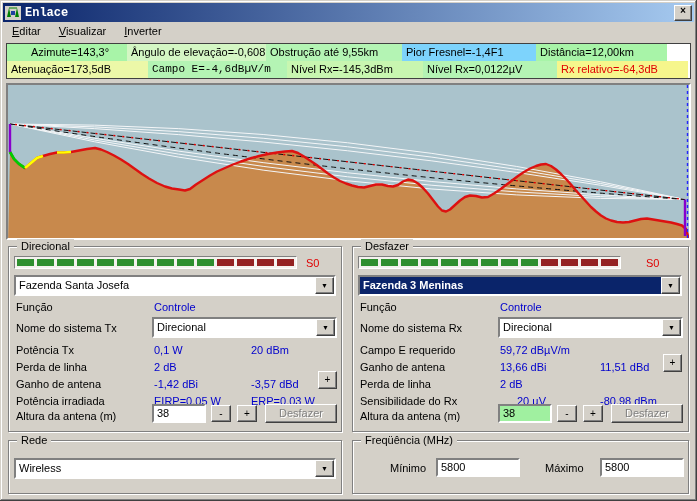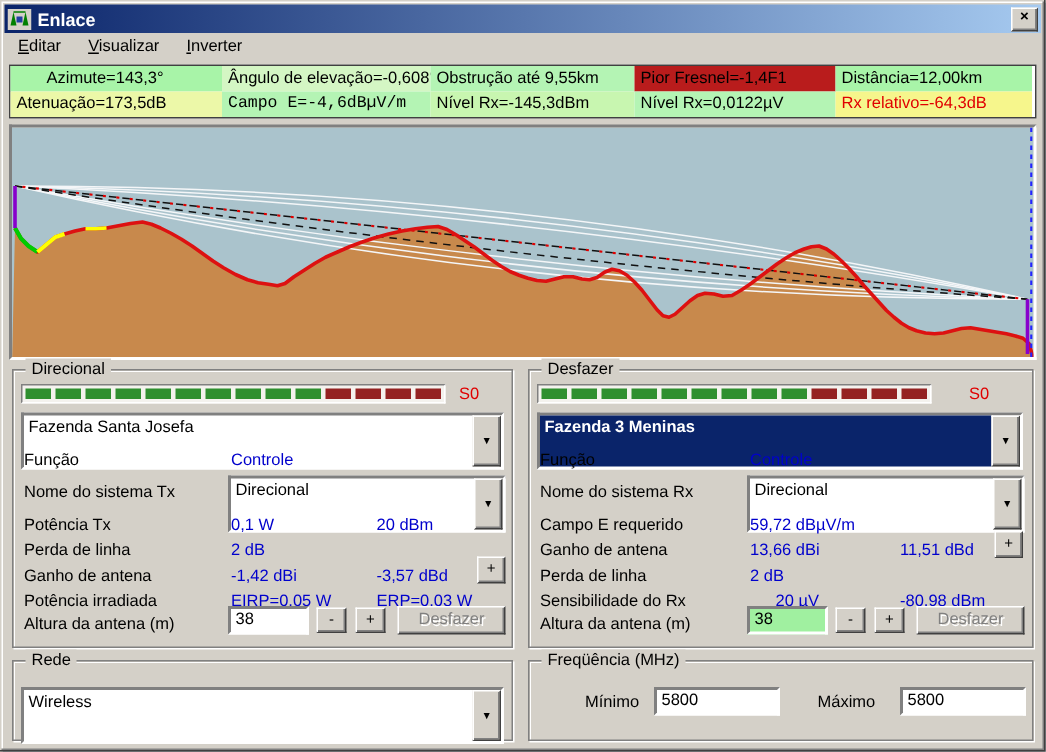--- a/index.html
+++ b/index.html
@@ -4,21 +4,21 @@
 <style>
   html,body{margin:0;padding:0;}
   body{font-family:"Liberation Sans",sans-serif;background:#3a6ea5;}
   .window{
     position:relative;width:697px;height:501px;background:var(--face,#d4d0c8);
     box-shadow: inset -1px -1px 0 #404040, inset 1px 1px 0 #d4d0c8,
                 inset -2px -2px 0 #808080, inset 2px 2px 0 #ffffff;
     overflow:hidden;font-size:11px;color:#000;
   }
   .titlebar{position:absolute;left:3px;top:3px;width:691px;height:19px;
-    display:flex;align-items:center;padding:0 2px;box-sizing:border-box;}
+    display:flex;align-items:center;padding:0 2px;box-sizing:border-box;font-family:Liberation Mono, monospace;}
   .title-text{color:#fff;font-weight:bold;font-size:12px;margin-left:4px;}
   .app-icon{width:16px;height:16px;flex:0 0 16px;}
   .close-btn{margin-left:auto;width:16px;height:14px;background:var(--face);
     border:1px solid;border-color:#fff #404040 #404040 #fff;
     box-shadow:inset -1px -1px 0 #808080, inset 1px 1px 0 #d4d0c8;
     font-size:10px;font-weight:bold;line-height:12px;text-align:center;cursor:default;}
   .menubar{position:absolute;left:3px;top:23px;width:691px;height:18px;
     display:flex;align-items:flex-start;}
   .menu-item{padding:2px 9px;cursor:default;}
   .u{text-decoration:underline;}
@@ -35,21 +35,21 @@
   .group-title{position:absolute;top:-8px;left:8px;background:var(--face);
     padding:0 4px;line-height:14px;}
   .lbl{position:absolute;white-space:nowrap;}
   .val{position:absolute;white-space:nowrap;color:var(--accent,#0000cc);}
   .red-text{color:var(--red,#e00000);}
   .meter{position:absolute;height:13px;background:#f4f2ee;
     border:1px solid;border-color:#808080 #fff #fff #808080;
     box-sizing:border-box;display:flex;align-items:center;padding:2px;}
   .meter .seg{width:17px;height:7px;margin-right:3px;flex:0 0 17px;}
   .meter .seg:last-child{margin-right:0;}
-  .combo{position:absolute;height:38px;background:#fff;
+  .combo{position:absolute;height:21px;background:#fff;
     border:2px solid;border-color:#808080 #fff #fff #808080;
     box-sizing:border-box;display:flex;}
   .combo-text{flex:1;padding:1px 3px;line-height:15px;white-space:nowrap;overflow:hidden;}
   .combo-btn{width:17px;background:var(--face);
     border:1px solid;border-color:#fff #404040 #404040 #fff;
     box-shadow:inset -1px -1px 0 #808080;
     display:flex;align-items:center;justify-content:center;font-size:7px;}
   .combo.selected .combo-text{background:var(--sel,#0a246a);color:#fff;font-weight:bold;}
   .field{position:absolute;height:19px;background:#fff;
     border:2px solid;border-color:#808080 #fff #fff #808080;
@@ -80,24 +80,24 @@
   </div>
 
   <div class="menubar">
     <div class="menu-item"><span class="u">E</span><span>ditar</span></div>
     <div class="menu-item"><span class="u">V</span><span>isualizar</span></div>
     <div class="menu-item"><span class="u">I</span><span>nverter</span></div>
   </div>
 
   <div class="infopanel">
     <div class="inforow">
-      <div class="infocell" style="width: 141px; background: rgb(168, 244, 168); color: rgb(0, 0, 0); padding-left: 24px;">Azimute=143,3°</div>
+      <div class="infocell" style="width: 120px; background: rgb(168, 244, 168); color: rgb(0, 0, 0); padding-left: 24px;">Azimute=143,3°</div>
       <div class="infocell" style="width: 139px; background: rgb(212, 246, 196); color: rgb(0, 0, 0);">Ângulo de elevação=-0,608°</div>
       <div class="infocell" style="width: 136px; background: rgb(180, 244, 180); color: rgb(0, 0, 0);">Obstrução até 9,55km</div>
-      <div class="infocell" style="width: 134px; background: #b91c1c; color: rgb(0, 0, 0);">Pior Fresnel=-1,4F1</div>
+      <div class="infocell" style="width: 134px; background: #7dd3fc; color: rgb(0, 0, 0);">Pior Fresnel=-1,4F1</div>
       <div class="infocell" style="width: 131px; background: rgb(168, 244, 168); color: rgb(0, 0, 0);">Distância=12,00km</div>
     </div>
     <div class="inforow">
       <div class="infocell" style="width: 141px; background: rgb(236, 248, 168); color: rgb(0, 0, 0);">Atenuação=173,5dB</div>
       <div class="infocell" style="width: 139px; background: rgb(180, 244, 180); color: rgb(0, 0, 0); font-family: Liberation Mono, monospace;">Campo E=-4,6dBµV/m</div>
       <div class="infocell" style="width: 136px; background: rgb(200, 246, 176); color: rgb(0, 0, 0);">Nível Rx=-145,3dBm</div>
       <div class="infocell" style="width: 134px; background: rgb(180, 244, 180); color: rgb(0, 0, 0);">Nível Rx=0,0122µV</div>
       <div class="infocell" style="width: 131px; background: rgb(246, 246, 140); color: rgb(224, 0, 0);">Rx relativo=-64,3dB</div>
     </div>
   </div>

